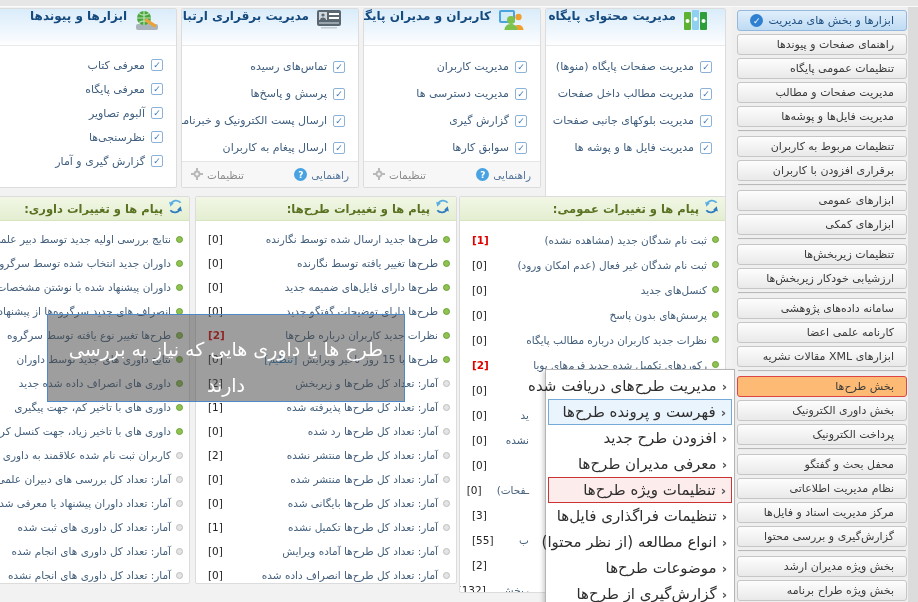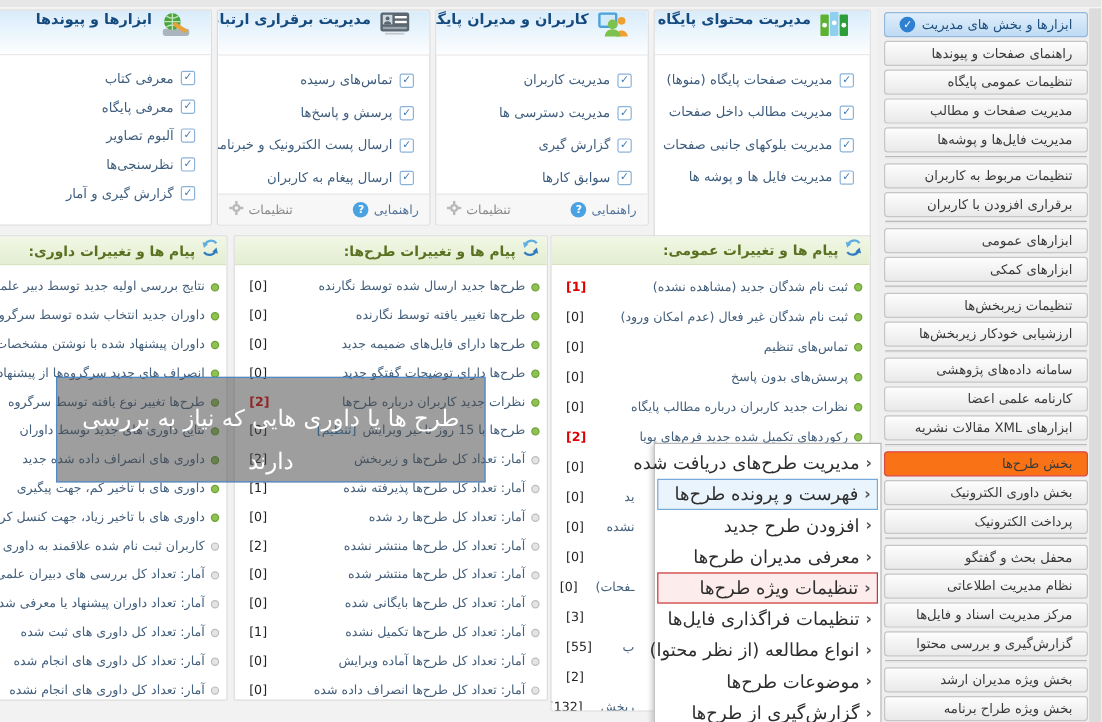--- a/index.html
+++ b/index.html
@@ -73,21 +73,21 @@
   .sb-list { position:absolute; left:5px; top:3px; width:170px; }
   .sb-scroll { position:absolute; left:176px; top:0; width:10px; height:595px; background:#dcdcdc; }
   .sb-item { height:21px; margin-bottom:3px; display:flex; align-items:center; gap:5px;
              padding:0 12px; background:linear-gradient(#fdfdfd,#e9e9e9);
              border:1px solid #c6c6c6; border-radius:3px; font-size:11px; color:#3a3a3a;
              cursor:pointer; white-space:nowrap; }
   .sb-item .sb-check { display:none; }
   .sb-item.active { background:linear-gradient(#e0eefb,#bfdbf3); border-color:#93b9de; color:#1d4f7f; }
   .sb-item.active .sb-check { display:inline-flex; width:13px; height:13px; border-radius:50%;
              background:#2f80d0; color:#fff; font-size:9px; align-items:center; justify-content:center; }
-  .sb-item.alert { background:#f97316; border-color:#dd4444; }
+  .sb-item.alert { background:#fdba74; border-color:#dd4444; }
   .sb-sep { height:2px; border-top:1px solid #b8b8b8; border-bottom:1px solid #ebebeb;
             background:#d4d4d4; margin:2px 1px 4px; }
 </style>
 </head>
 <body>
 
 <div class="topstrip"></div>
 
 <div class="panel" style="left:545px;top:8px;width:181px;height:220px">
   <div class="tp-head">
@@ -330,21 +330,21 @@
       <div class="fp-row">
         <span class="dot g"></span>
         <span class="lbl">ثبت نام شدگان غیر فعال (عدم امکان ورود)</span>
         <span class="cfg-link"></span>
         <span class="sp"></span>
         <span class="val">[0]</span>
       </div>
 
       <div class="fp-row">
         <span class="dot g"></span>
-        <span class="lbl">تماس‌های تنظیم</span>
+        <span class="lbl">کنسل‌های جدید</span>
         <span class="cfg-link"></span>
         <span class="sp"></span>
         <span class="val">[0]</span>
       </div>
 
       <div class="fp-row">
         <span class="dot g"></span>
         <span class="lbl">پرسش‌های بدون پاسخ</span>
         <span class="cfg-link"></span>
         <span class="sp"></span>

